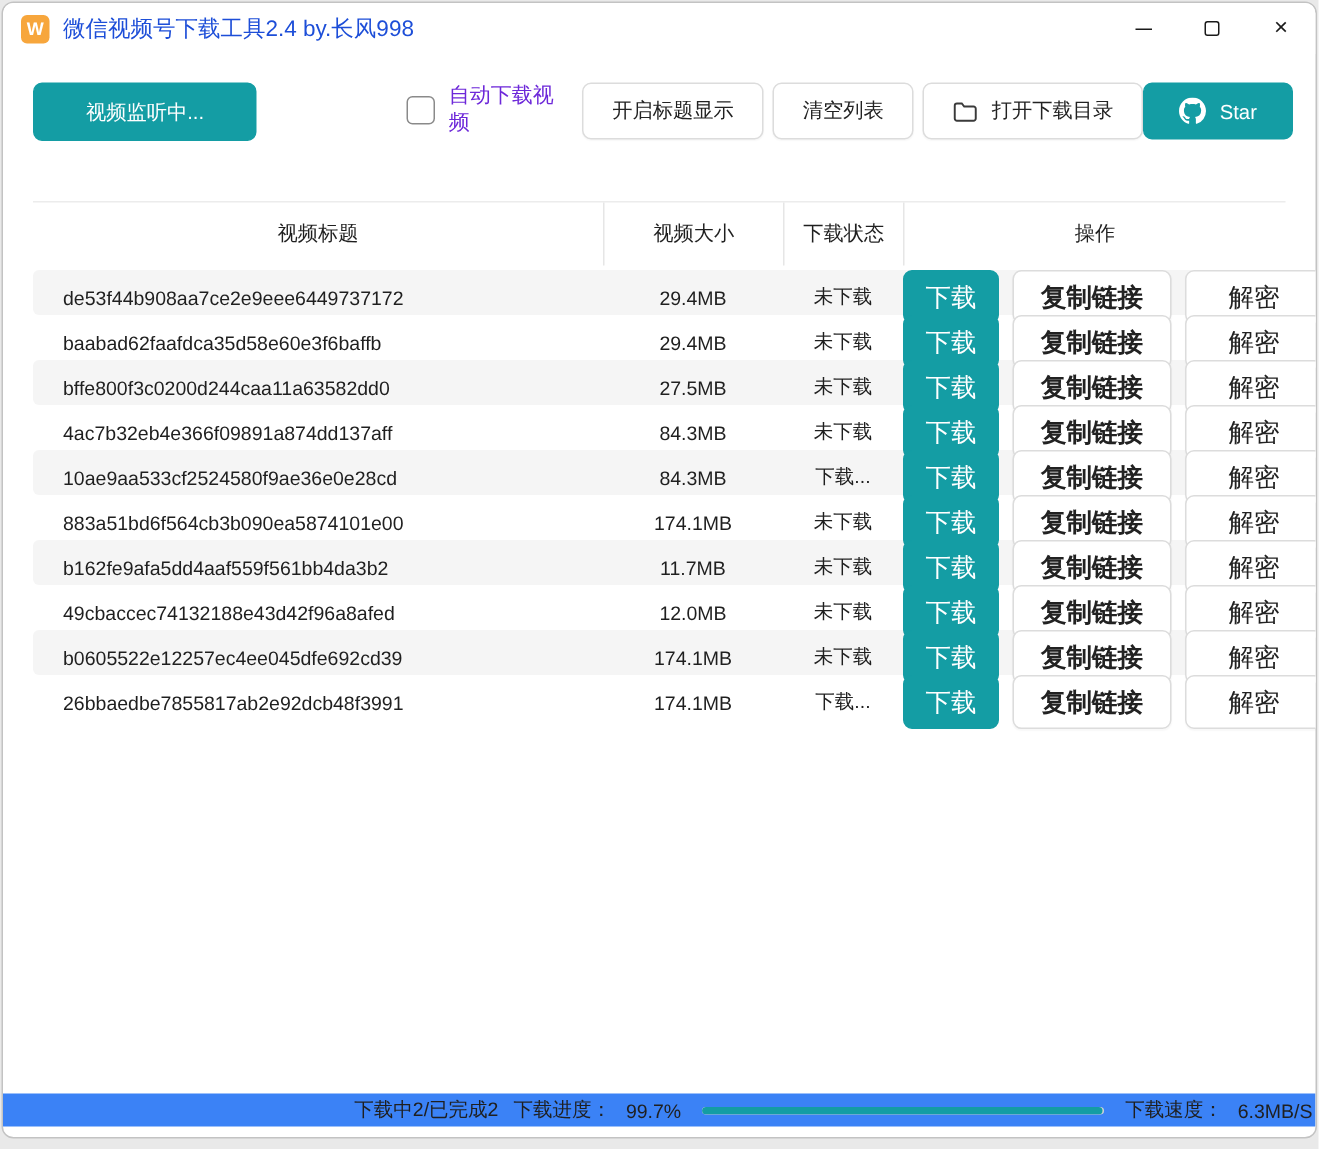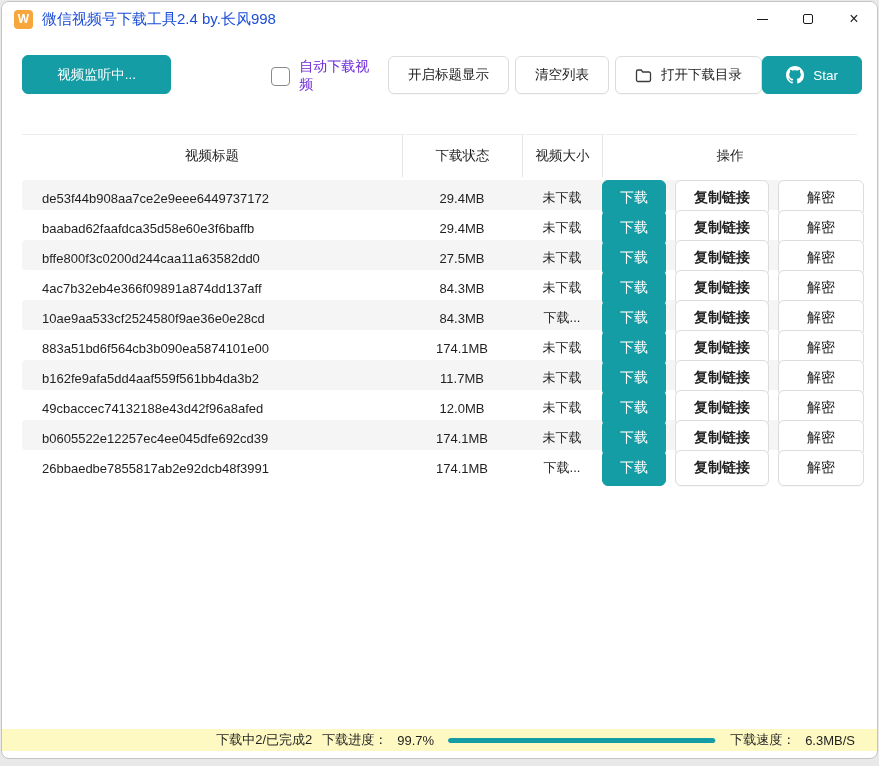--- a/index.html
+++ b/index.html
@@ -34,21 +34,21 @@
   .win-btn {
     width:46px; height:100%;
     display:flex; align-items:center; justify-content:center;
     color:#1a1a1a; cursor:default;
   }
   .glyph-min { width:11px; height:0; border-top:1px solid #1a1a1a; display:block; }
   .glyph-max { width:10px; height:10px; border:1px solid #1a1a1a; border-radius:2px; display:block; }
   .glyph-close { font-size:16px; line-height:1; }
   
   .toolbar {
-    display:flex; align-items:flex-end;
+    display:flex; align-items:flex-start;
     padding:19px 15px 0 20px;
   }
   .btn {
     border-radius:6px; font-size:13.5px;
     display:flex; align-items:center; justify-content:center;
     cursor:pointer; white-space:nowrap;
   }
   .btn-teal { background:var(--accent); color:#fff; border:1px solid var(--accent); }
   .btn-outline { background:#fff; color:#222; border:1px solid #dcdcdc; box-shadow:0 1px 1px rgba(0,0,0,0.03); }
   .listen-btn { width:151px; height:39px; }
@@ -76,30 +76,30 @@
   .tbody { margin-top:3px; }
   .tr {
     display:grid; grid-template-columns:380px 120px 80px 1fr;
     height:30px; align-items:center;
     border-radius:4px; font-size:13px; color:#1f1f1f;
   }
   .tr:nth-child(odd) { background:#f5f5f5; }
   .td-title { padding-left:20px; text-align:left; overflow:hidden; white-space:nowrap; }
   .td-size, .td-status { text-align:center; }
   .td-actions { display:flex; align-items:center; justify-content:center; gap:9px; }
-  .row-btn { height:36px; font-size:14px; border-radius:6px; }
+  .row-btn { height:36px; font-size:17px; border-radius:6px; }
   .row-btn.download { width:64px; }
   .row-btn.copy { padding:0 18px;font-weight:bold; }
   .row-btn.decrypt { padding:0 28px; }
   
   .statusbar {
     position:absolute; left:0; right:0; bottom:7px; height:22px;
     display:flex; align-items:center; justify-content:flex-end;
-    padding-right:22px; gap:10px;
-    font-size:13px; color:#1f1f1f; background:#fef9c3;
+    padding-right:2px; gap:10px;
+    font-size:13px; color:#1f1f1f; background:#3b82f6;
   }
   .progress-track {
     width:268px; height:5px; border-radius:3px;
     background:#d6d6d6; overflow:hidden; margin:0 4px;
   }
   .progress-fill { height:100%; background:var(--accent); border-radius:3px; }
   .stat-pair { white-space:nowrap; }
 </style>
 </head>
 <body>
@@ -149,22 +149,22 @@
           <path d="M8 0C3.58 0 0 3.58 0 8c0 3.54 2.29 6.53 5.47 7.59.4.07.55-.17.55-.38 0-.19-.01-.82-.01-1.49-2.01.37-2.53-.49-2.69-.94-.09-.23-.48-.94-.82-1.13-.28-.15-.68-.52-.01-.53.63-.01 1.08.58 1.23.82.72 1.21 1.87.87 2.33.66.07-.52.28-.87.51-1.07-1.78-.2-3.64-.89-3.64-3.95 0-.87.31-1.59.82-2.15-.08-.2-.36-1.02.08-2.12 0 0 .67-.21 2.2.82.64-.18 1.32-.27 2-.27s1.36.09 2 .27c1.53-1.04 2.2-.82 2.2-.82.44 1.1.16 1.92.08 2.12.51.56.82 1.27.82 2.15 0 3.07-1.87 3.75-3.65 3.95.29.25.54.73.54 1.48 0 1.07-.01 1.93-.01 2.2 0 .21.15.46.55.38A8.01 8.01 0 0 0 16 8c0-4.42-3.58-8-8-8z"></path>
         </svg>
       </span>
       <span>Star</span>
     </div>
   </div>
 
   <div class="table">
     <div class="thead">
       <div class="th">视频标题</div>
+      <div class="th">视频大小</div>
       <div class="th">下载状态</div>
-      <div class="th">视频大小</div>
       <div class="th">操作</div>
     </div>
     <div class="tbody">
 
     <div class="tr">
         <div class="td-title">de53f44b908aa7ce2e9eee6449737172</div>
         <div class="td-size">29.4MB</div>
         <div class="td-status">未下载</div>
         <div class="td-actions">
           <div class="btn btn-teal row-btn download">下载</div>

